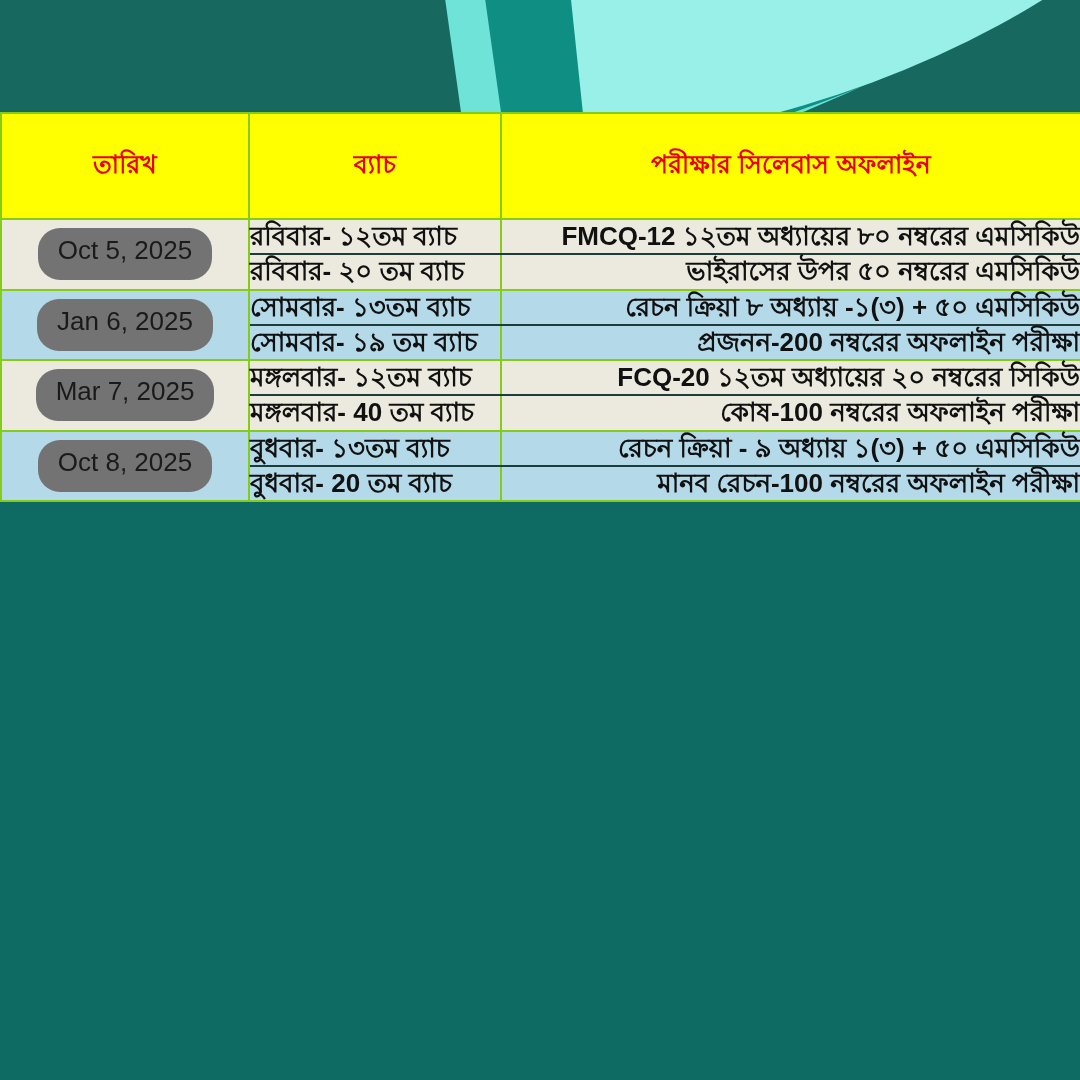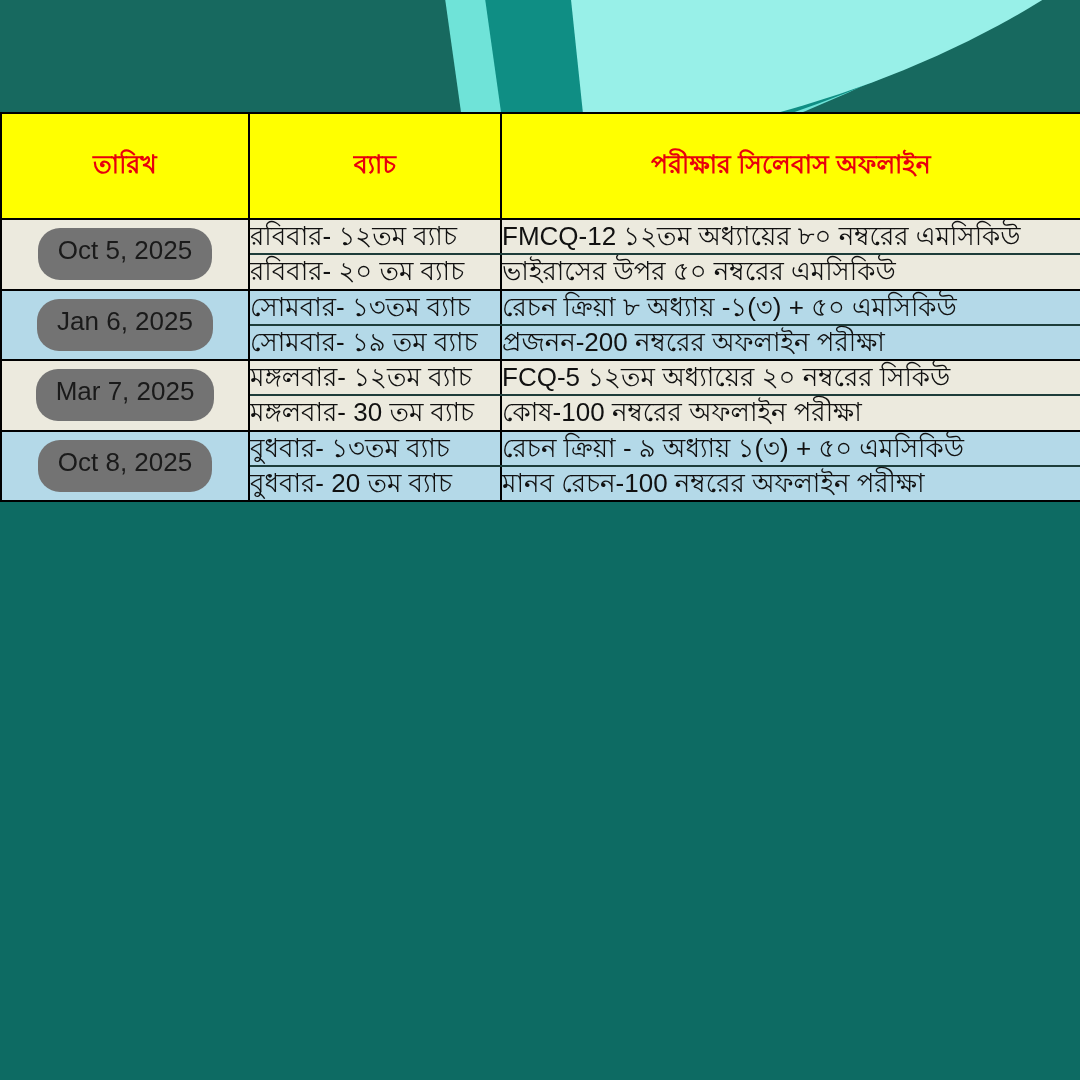--- a/index.html
+++ b/index.html
@@ -62,21 +62,21 @@
 
   table.schedule {
     position: absolute;
     left: 0;
     top: 112px;
     width: 1080px;
     border-collapse: collapse;
     table-layout: fixed;
   }
   table.schedule th, table.schedule td {
-    border: 2px solid #000000;
+    border: 2px solid #84cc16;
     padding: 0;
     vertical-align: middle;
   }
   thead th {
     background: #ffff00;
     color: #e8000d;
     font-size: 25px;
     font-weight: bold;
     height: 104px;
     text-align: center;
@@ -98,23 +98,24 @@
     padding: 9px 20px 17px;
     font-size: 26px;
     line-height: 1;
     white-space: nowrap;
   }
   td.batch-cell, td.syll-cell {
     font-size: 26px;
     color: #111;
     line-height: 1.28;
     padding: 14px 16px;
+    font-weight: bold;
   }
   td.batch-cell { padding-left: 14px; }
-  td.syll-cell { padding-left: 16px; }
+  td.syll-cell { padding-left: 16px; text-align: right; }
 
   tr.band-light td { background: #eceade; }
   tr.band-blue td  { background: #b4d9e8; }
 
   
   tr.sub-first td.batch-cell,
   tr.sub-first td.syll-cell {
     border-bottom: 2px solid #1d3d3a;
   }
 </style>
@@ -157,24 +158,24 @@
           <td class="batch-cell">সোমবার- ১৩তম ব্যাচ</td>
           <td class="syll-cell">রেচন ক্রিয়া ৮ অধ্যায় -১(৩) + ৫০ এমসিকিউ</td>
         </tr>
         <tr class="band-blue">
           <td class="batch-cell">সোমবার- ১৯ তম ব্যাচ</td>
           <td class="syll-cell">প্রজনন-200 নম্বরের অফলাইন পরীক্ষা</td>
         </tr>
         <tr class="band-light sub-first">
           <td class="date-cell" rowspan="2"><span class="date-pill">Mar 7, 2025</span></td>
           <td class="batch-cell">মঙ্গলবার- ১২তম ব্যাচ</td>
-          <td class="syll-cell">FCQ-5 ১২তম অধ্যায়ের ২০ নম্বরের সিকিউ</td>
+          <td class="syll-cell">FCQ-20 ১২তম অধ্যায়ের ২০ নম্বরের সিকিউ</td>
         </tr>
         <tr class="band-light">
-          <td class="batch-cell">মঙ্গলবার- 30 তম ব্যাচ</td>
+          <td class="batch-cell">মঙ্গলবার- 40 তম ব্যাচ</td>
           <td class="syll-cell">কোষ-100 নম্বরের অফলাইন পরীক্ষা</td>
         </tr>
         <tr class="band-blue sub-first">
           <td class="date-cell" rowspan="2"><span class="date-pill">Oct 8, 2025</span></td>
           <td class="batch-cell">বুধবার- ১৩তম ব্যাচ</td>
           <td class="syll-cell">রেচন ক্রিয়া - ৯ অধ্যায় ১(৩) + ৫০ এমসিকিউ</td>
         </tr>
         <tr class="band-blue">
           <td class="batch-cell">বুধবার- 20 তম ব্যাচ</td>
           <td class="syll-cell">মানব রেচন-100 নম্বরের অফলাইন পরীক্ষা</td>

